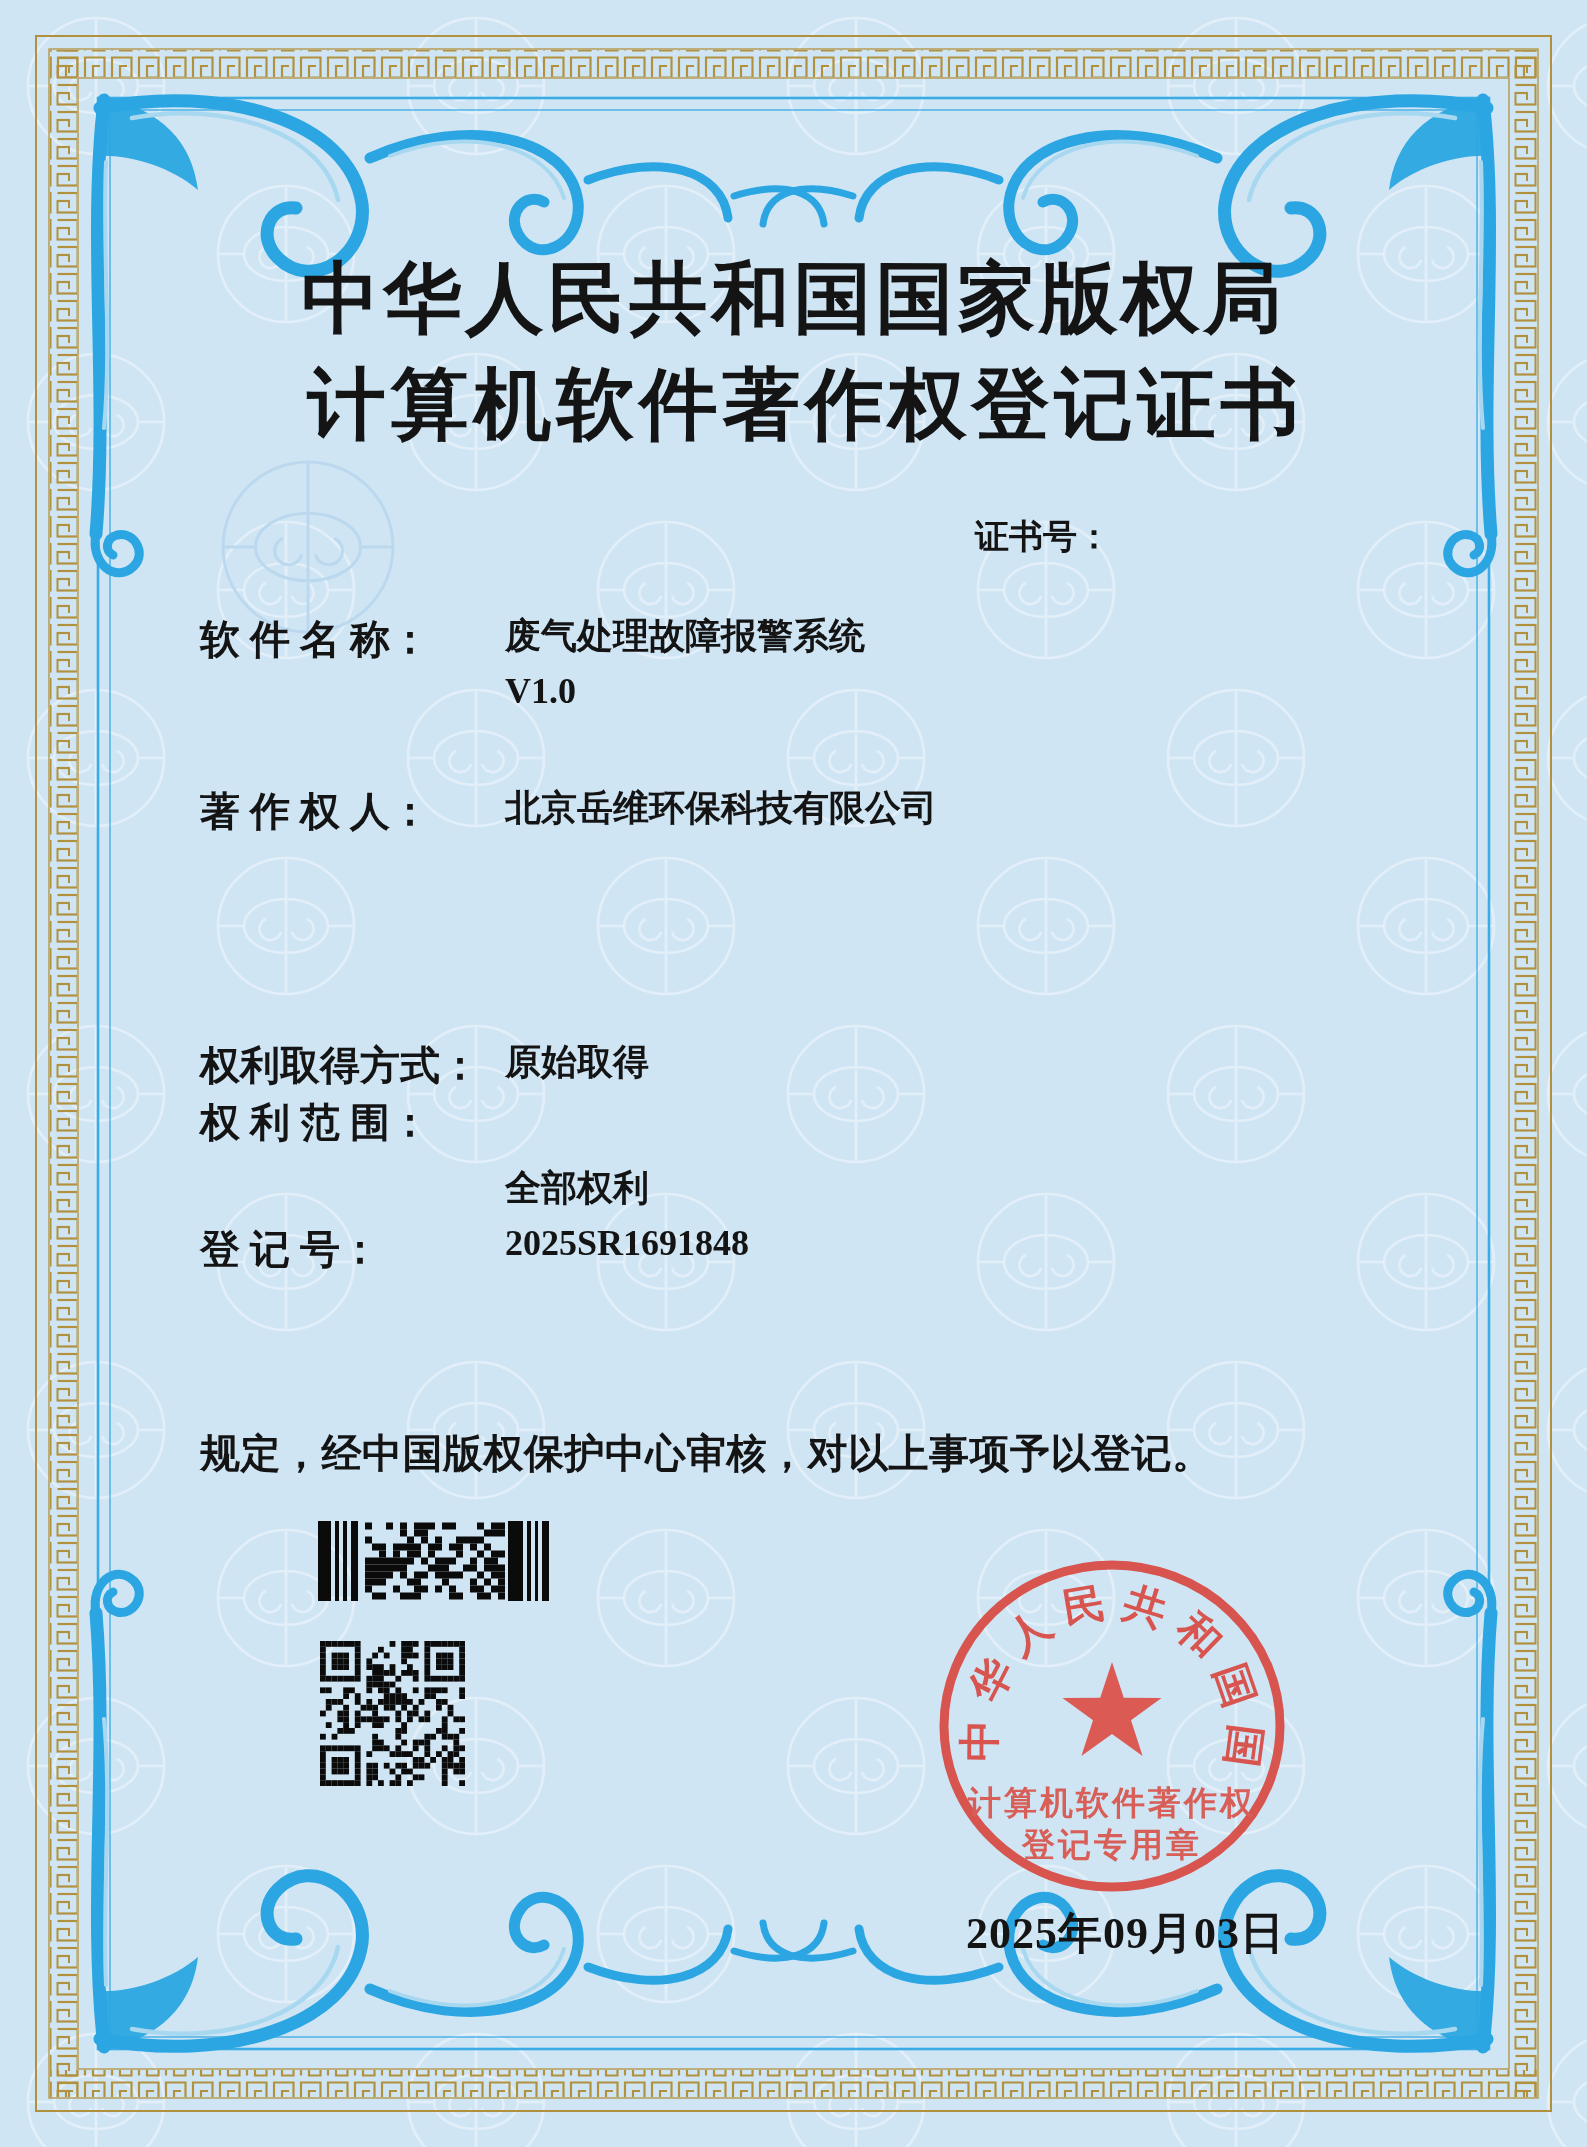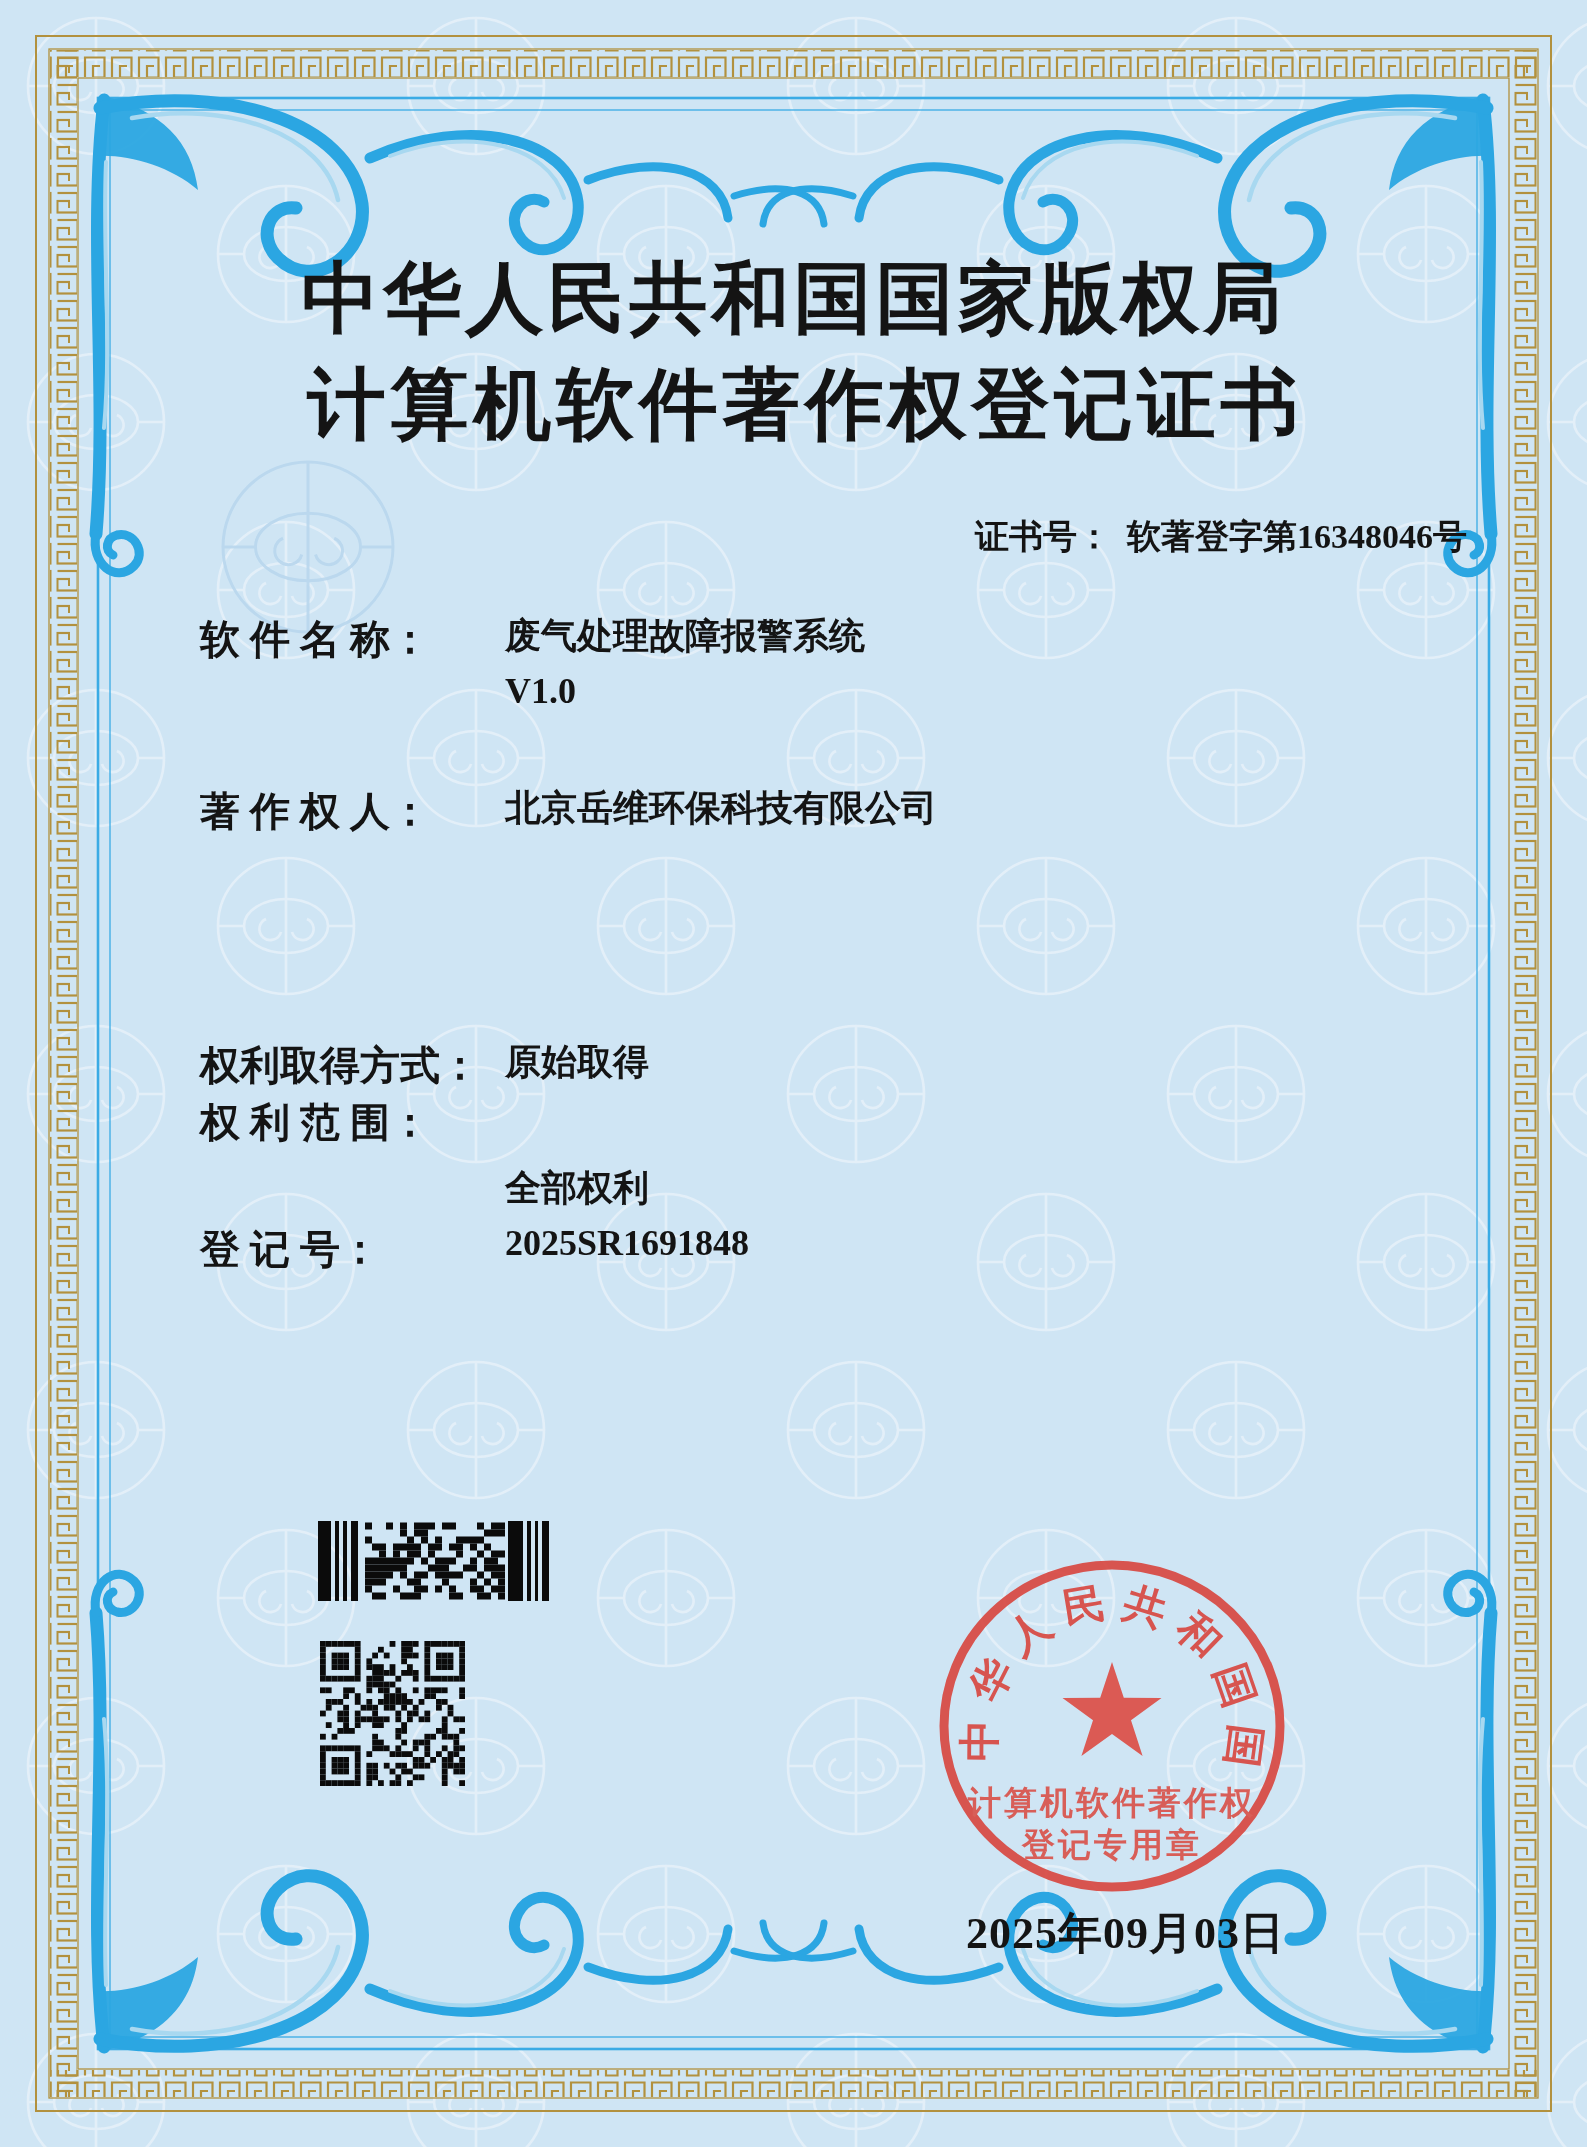--- a/index.html
+++ b/index.html
@@ -531,34 +531,34 @@
       <text x="1112" y="1814" text-anchor="middle" font-size="33" font-weight="700" fill="#da5048" letter-spacing="3">计算机软件著作权</text>
       <text x="1112" y="1856" text-anchor="middle" font-size="33" font-weight="700" fill="#da5048" letter-spacing="3">登记专用章</text>
     </g>
   </svg>
 
   <div class="txt title title1">中华人民共和国国家版权局</div>
   <div class="txt title title2">计算机软件著作权登记证书</div>
 
   <div class="txt certno">
     <span>证书号：</span>
-    <span>软著登字第16348046号</span>
   </div>
 
   <div class="txt fieldlabel" style="top:612px">软 件 名 称：</div>
   <div class="txt fieldvalue" style="top:612px">废气处理故障报警系统</div>
   <div class="txt fieldvalue" style="top:670px">V1.0</div>
 
   <div class="txt fieldlabel" style="top:784px">著 作 权 人：</div>
   <div class="txt fieldvalue" style="top:784px">北京岳维环保科技有限公司</div>
 
   <div class="txt fieldlabel" style="top:1038px">权利取得方式：</div>
   <div class="txt fieldvalue" style="top:1038px">原始取得</div>
 
   <div class="txt fieldlabel" style="top:1095px">权 利 范 围：</div>
   <div class="txt fieldvalue" style="top:1164px">全部权利</div>
 
   <div class="txt fieldlabel" style="top:1222px">登  记  号：</div>
   <div class="txt fieldvalue" style="top:1222px">2025SR1691848</div>
 
+  <div class="txt para" style="left:200px;top:1426px">规定，经中国版权保护中心审核，对以上事项予以登记。</div>
 
   <div class="txt date">2025年09月03日</div>
 </div>
 
 </body></html>

